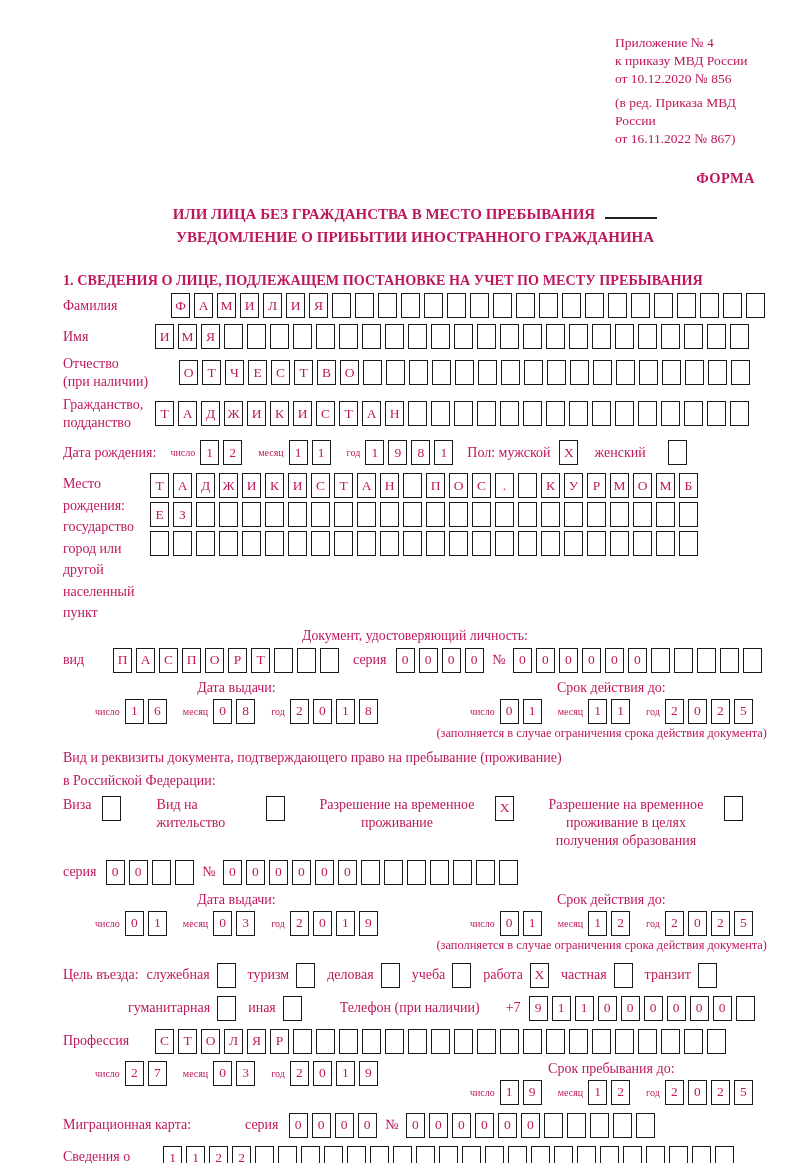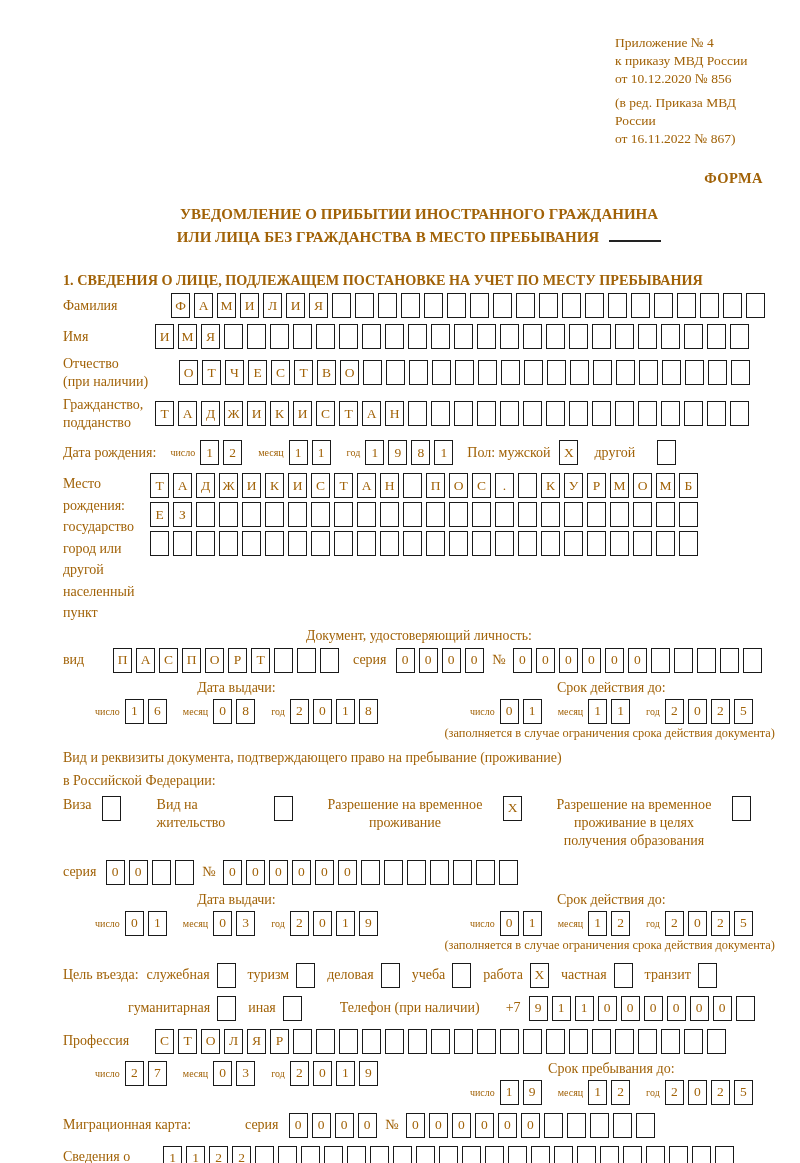--- a/index.html
+++ b/index.html
@@ -1,19 +1,19 @@
 <!DOCTYPE html>
 <html><head>
 <meta charset="utf-8">
 <style>
   html,body{margin:0;padding:0;background:#fff;}
   .page{
     width:800px;height:1163px;box-sizing:border-box;
-    padding:34px 25px 0 63px;position:relative;overflow:hidden;
-    background:#fff;color:#a16207;
+    padding:34px 33px 0 63px;position:relative;overflow:hidden;
+    background:#fff;color:#be185d;
     font-family:"Liberation Serif","DejaVu Serif",serif;
   }
   
   .hdr{margin-left:552px;font-size:13.5px;line-height:1.34;}
   .hdr .l4{margin-top:6px;}
   .forma{font-weight:bold;font-size:14.5px;text-align:right;padding-right:12px;margin-top:22px;letter-spacing:.4px;}
   
   .title{text-align:center;font-weight:bold;font-size:15px;line-height:1.5;margin-top:16px;}
   .blank{display:inline-block;width:52px;border-bottom:2px solid #222;height:12px;margin-left:10px;}
   .sec1{font-weight:bold;font-size:14.2px;margin-top:24px;white-space:nowrap;}
@@ -78,22 +78,22 @@
   <div class="hdr">
     <div>Приложение № 4</div>
     <div>к приказу МВД России</div>
     <div>от 10.12.2020 № 856</div>
     <div class="l4">(в ред. Приказа МВД России</div>
     <div>от 16.11.2022 № 867)</div>
   </div>
   <div class="forma">ФОРМА</div>
 
   <div class="title">
+    <div><span>ИЛИ ЛИЦА БЕЗ ГРАЖДАНСТВА В МЕСТО ПРЕБЫВАНИЯ</span><span class="blank"></span></div>
     <div>УВЕДОМЛЕНИЕ О ПРИБЫТИИ ИНОСТРАННОГО ГРАЖДАНИНА</div>
-    <div><span>ИЛИ ЛИЦА БЕЗ ГРАЖДАНСТВА В МЕСТО ПРЕБЫВАНИЯ</span><span class="blank"></span></div>
   </div>
 
   <div class="sec1">1. СВЕДЕНИЯ О ЛИЦЕ, ПОДЛЕЖАЩЕМ ПОСТАНОВКЕ НА УЧЕТ ПО МЕСТУ ПРЕБЫВАНИЯ</div>
 
   <div class="row" style="margin-top:4px;gap:16px;">
     <span class="lab w92">Фамилия</span>
     <span class="cells">
         <span class="cell">Ф</span>
         <span class="cell">А</span>
         <span class="cell">М</span>
@@ -236,21 +236,21 @@
           <span class="cells">
             <span class="cell">1</span>
             <span class="cell">9</span>
             <span class="cell">8</span>
             <span class="cell">1</span>
           </span>
         </div>
       </span>
     <span class="lab" style="margin-left:14px;margin-right:9px;">Пол: мужской</span>
     <span class="cell">X</span>
-    <span class="lab" style="margin-left:16px;margin-right:22px;">другой</span>
+    <span class="lab" style="margin-left:16px;margin-right:22px;">женский</span>
     <span class="cell"></span>
   </div>
 
   <div class="twocol">
     <div class="col-labels bp-labels">
       <div>Место рождения:</div>
       <div>государство</div>
       <div>город или другой</div>
       <div>населенный пункт</div>
     </div>

